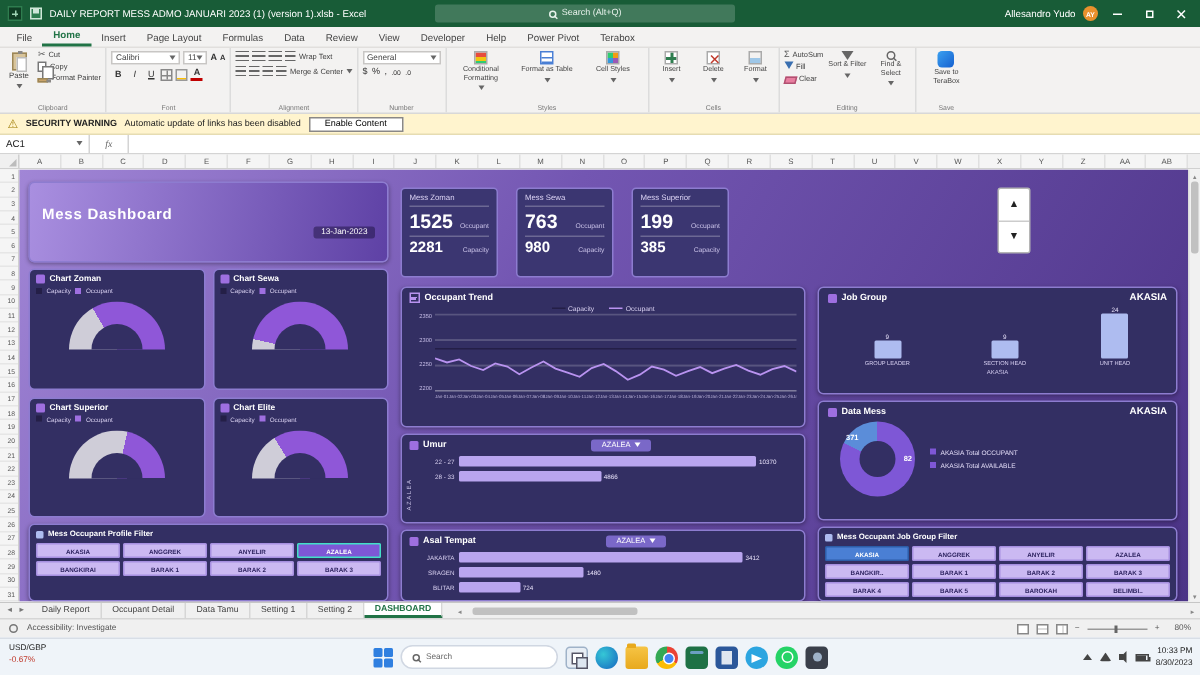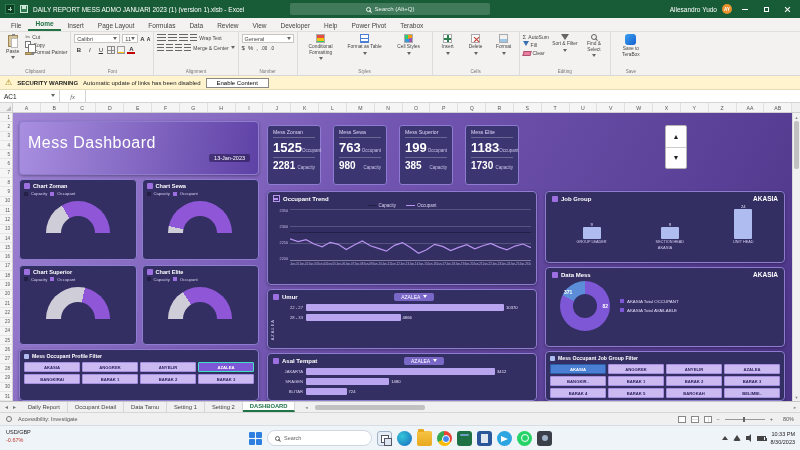--- a/index.html
+++ b/index.html
@@ -109,25 +109,25 @@
 .grid{position:relative;flex:1;background:#fff;overflow:hidden}
 .rowheaders{position:absolute;left:0;top:0;bottom:0;width:13px;background:#f5f5f5;border-right:1px solid #d0d0d0;display:flex;flex-direction:column}
 .rowh{flex:1;font-size:4.5px;color:#555;text-align:right;padding-right:2px;border-bottom:1px solid #e6e6e6;display:flex;align-items:center;justify-content:flex-end}
 .vscroll{position:absolute;right:0;top:0;bottom:0;width:8px;background:#f1f1f1;border-left:1px solid #dcdcdc}
 .vthumb{position:absolute;left:1px;right:1px;top:8px;height:48px;background:#c1c1c1;border-radius:2px}
 .varr{position:absolute;left:0;right:0;height:8px;display:flex;align-items:center;justify-content:center;color:#888;font-size:4px}
 .dash{position:absolute;left:13px;right:8px;top:0;bottom:0;background:linear-gradient(120deg,#a186d6 0%,#7356b2 40%,#4b3386 100%);overflow:hidden}
 .panel{position:absolute;background:#332f63;border:1px solid #8d7cd0;border-radius:4px;color:#fff;box-shadow:0 1px 3px rgba(0,0,0,.35)}
 
 .dash-title{left:6px;top:8px;width:240px;height:54px;background:linear-gradient(100deg,#a98fe0,#5e41a5);display:flex;flex-direction:column;justify-content:center;padding:4px 8px}
-.dash-title h1{font-size:16px;font-weight:normal;letter-spacing:.5px;color:#fff}
+.dash-title h1{font-size:10px;font-weight:bold;letter-spacing:.5px;color:#fff}
 .date-chip{align-self:flex-end;background:rgba(20,10,50,.45);border-radius:2px;padding:1px 5px;font-size:5.5px;margin-top:2px}
 
 .kpi-row{position:absolute;left:254px;top:12px;display:flex;gap:12px}
-.kpi{position:relative;width:54px;height:60px;background:#3b3671;border:1px solid #8d7cd0;border-radius:3px;color:#fff;padding:3px 5px;display:flex;flex-direction:column}
+.kpi{position:relative;width:65px;height:60px;background:#3b3671;border:1px solid #8d7cd0;border-radius:3px;color:#fff;padding:3px 5px;display:flex;flex-direction:column}
 .kpi-name{font-size:5.2px;color:#ddd5f5;border-bottom:1px solid rgba(255,255,255,.25);padding-bottom:2px}
 .kpi-line{display:flex;align-items:baseline;justify-content:space-between;margin-top:2px}
 .kpi-big{font-size:13px;font-weight:bold}
 .kpi-mid{font-size:10px;font-weight:bold}
 .kpi-lbl{font-size:4.5px;color:#c9c2e8}
 .kpi-div{height:1px;background:rgba(255,255,255,.25);margin:2px 0 0}
 
 .spinner{position:absolute;left:652px;top:12px;width:22px;height:44px;background:#fff;border:1px solid #b5b5b5;border-radius:2px;display:flex;flex-direction:column}
 .spin-half{flex:1;display:flex;align-items:center;justify-content:center;color:#222;font-size:7px}
 .spin-half:first-child{border-bottom:1px solid #ccc}
@@ -613,32 +613,20 @@
               <span class="kpi-big">199</span>
               <span class="kpi-lbl">Occupant</span>
             </div>
             <div class="kpi-div"></div>
             <div class="kpi-line">
               <span class="kpi-mid">385</span>
               <span class="kpi-lbl">Capacity</span>
             </div>
           </div>
 
-          <div class="kpi">
-            <div class="kpi-name">Mess Elite</div>
-            <div class="kpi-line">
-              <span class="kpi-big">1183</span>
-              <span class="kpi-lbl">Occupant</span>
-            </div>
-            <div class="kpi-div"></div>
-            <div class="kpi-line">
-              <span class="kpi-mid">1730</span>
-              <span class="kpi-lbl">Capacity</span>
-            </div>
-          </div>
         </div>
 
       <div class="spinner">
         <div class="spin-half">▲</div>
         <div class="spin-half">▼</div>
       </div>
 
       <div class="gauges">
 
           <div class="gpanel">

